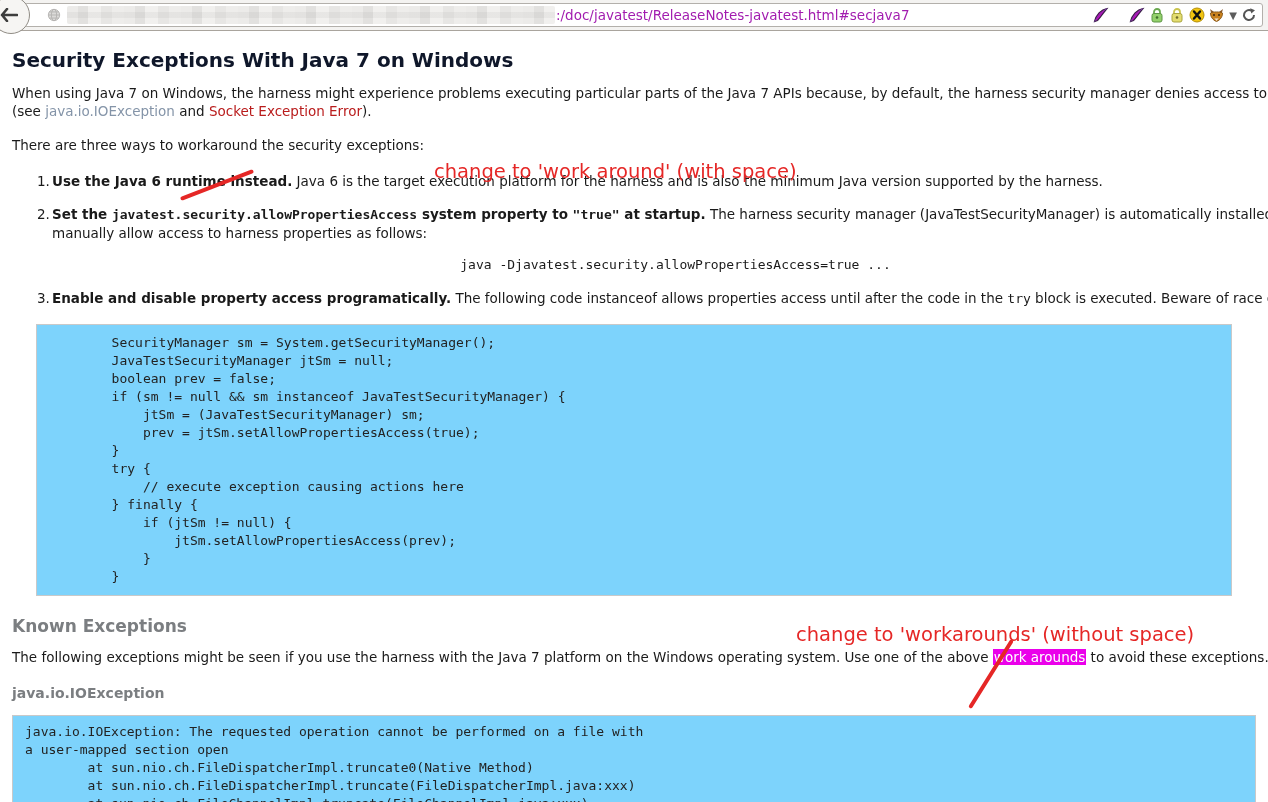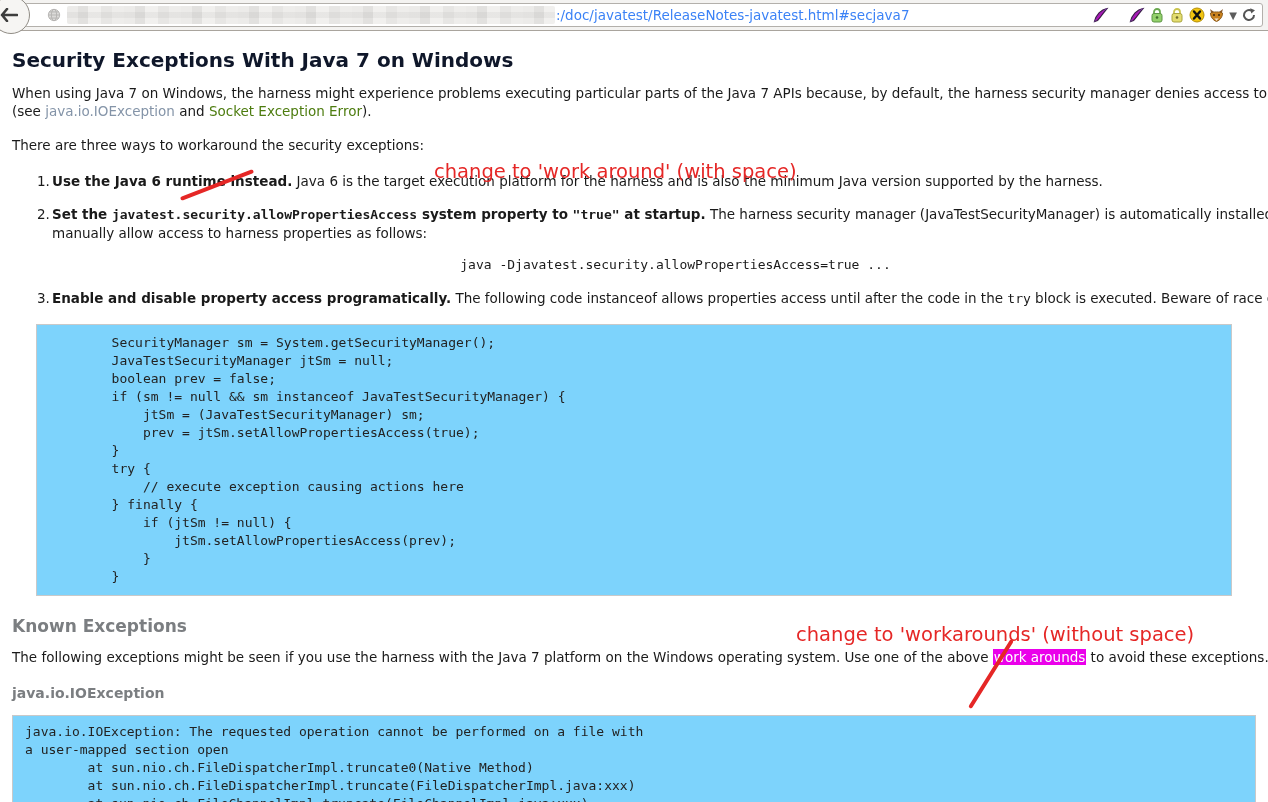--- a/index.html
+++ b/index.html
@@ -15,36 +15,36 @@
   .backbtn { position:absolute; left:-8px; top:-4px; width:38px; height:38px;
              border-radius:50%; background:#f6f5f3; border:1px solid #908c85;
              display:flex; align-items:center; justify-content:center; z-index:5; }
   .backbtn svg { margin-right:4px; }
   .globe { width:14px; height:14px; flex:0 0 auto; margin-left:16px; opacity:.75; }
   .redacted { height:18px; width:488px; margin-left:6px; border-radius:2px; flex:0 0 auto;
       background-image:
         repeating-linear-gradient(90deg,#ecebe9 0 11px,#e2e1df 11px 21px,#f1f0ee 21px 34px,#e7e6e4 34px 45px,#eeedeb 45px 57px),
         repeating-linear-gradient(0deg,rgba(255,255,255,.35) 0 6px,rgba(0,0,0,.04) 6px 12px);
       background-blend-mode:multiply; }
-  .urltext { font-size:13.5px; color:#3b82f6; white-space:nowrap; flex:0 0 auto; margin-left:1px; }
+  .urltext { font-size:13.5px; color:#a21caf; white-space:nowrap; flex:0 0 auto; margin-left:1px; }
   .spacer { flex:1 1 auto; }
   .icon16 { width:17px; height:17px; flex:0 0 auto; display:flex; align-items:center;
             justify-content:center; margin-left:3px; }
   .feather-a { margin-right:16px; }
   .chev { font-size:10px; color:#5c5c5c; margin-left:4px; }
 
   
   .content { position:relative; width:1268px; color:#1a1a1a; font-size:13.5px; }
   .nowrap { white-space:nowrap; }
   h1.pg { font-size:20px; font-weight:bold; color:#0f172a; margin:17px 0 12px 12px; white-space:nowrap; }
   .para { margin:13px 0 0 12px; line-height:17.5px; }
   .mono { font-family:"DejaVu Sans Mono","Liberation Mono",monospace; font-size:13px;text-align:center; }
   .b { font-weight:bold; }
   .lnk1 { color:#8494a8; }
-  .lnk2 { color:#4d7c0f; }
+  .lnk2 { color:#b91c1c; }
 
   ol.ways { margin:17px 0 0 52px; list-style:none; }
   ol.ways li { position:relative; margin-bottom:15px; line-height:18px; }
   ol.ways .num { position:absolute; left:-15px; top:0; }
   .cmdline { margin:14px 0 4px 31px; }
 
   pre.codeblock { font-family:"DejaVu Sans Mono","Liberation Mono",monospace;
        font-size:13px; line-height:18px; color:#222; background:#7dd3fc;
        border:1px solid #c9c9c9; overflow:hidden; }
   .pre1 { margin:16px 36px 0 36px; padding:9px 12px; height:272px; }

